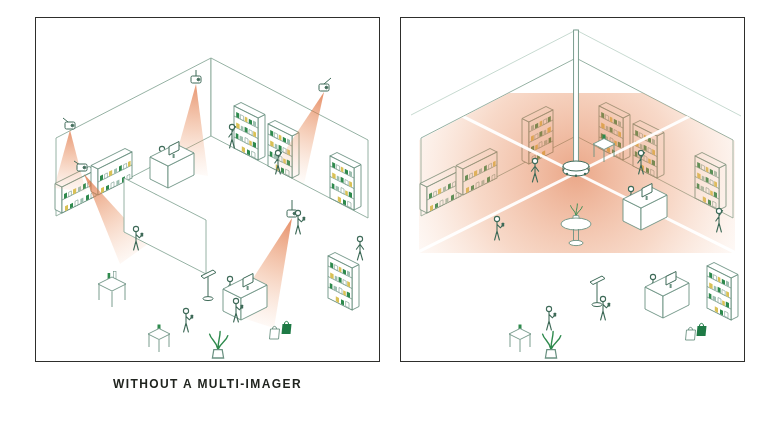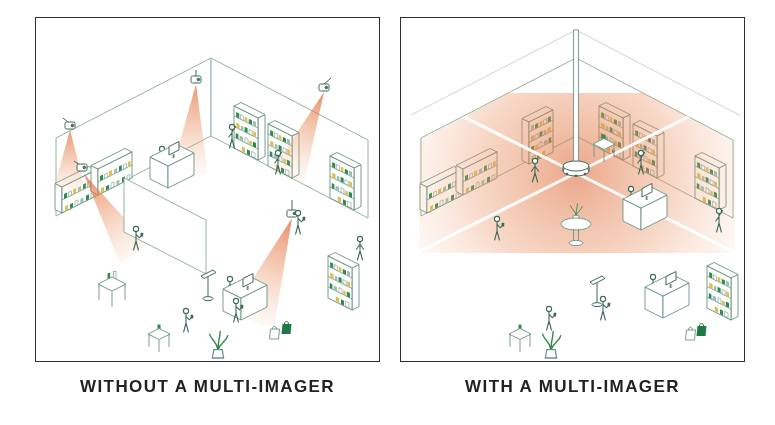--- a/index.html
+++ b/index.html
@@ -1,21 +1,21 @@
 <!DOCTYPE html>
 <html><head>
 <meta charset="utf-8">
 <style>
   html,body{margin:0;padding:0;background:#ffffff;}
   body{width:775px;height:425px;font-family:"Liberation Sans",sans-serif;overflow:hidden;}
   .figure{display:flex;gap:20px;padding:17px 0 0 35px;}
   .panel{width:345px;display:flex;flex-direction:column;align-items:center;}
   .panel-frame{width:343px;height:343px;border:1px solid #2e2e2c;background:#fff;}
   .panel-frame svg{display:block;}
-  .caption{margin-top:15px;text-align:center;font-size:17px;font-weight:bold;
+  .caption{margin-top:15px;text-align:center;font-size:12px;font-weight:bold;
            letter-spacing:1.4px;color:#20241f;white-space:nowrap;}
 </style>
 </head>
 <body>
 
 <svg width="0" height="0" style="position:absolute" aria-hidden="true">
 <defs>
 
   <g id="sT">
     <polygon points="0,0 0,-42 -7,-45.5 -7,-3.5" fill="#fff" stroke="#6b9282" stroke-width="0.9"></polygon>
@@ -333,16 +333,15 @@
         <use href="#prsR" x="318" y="214"></use>
         <use href="#prsP" x="148" y="312"></use>
         <use href="#prsP" x="202" y="302"></use>
 
         <use href="#tbL" x="108" y="330"></use>
         <g transform="translate(150,340) scale(1.4)">
             <use href="#plt"></use>
           </g>
       </svg>
     </div>
-    <div class="caption">WITH A MULTI-IMAGER</div>
   </div>
 
 </div>
 
 </body></html>

